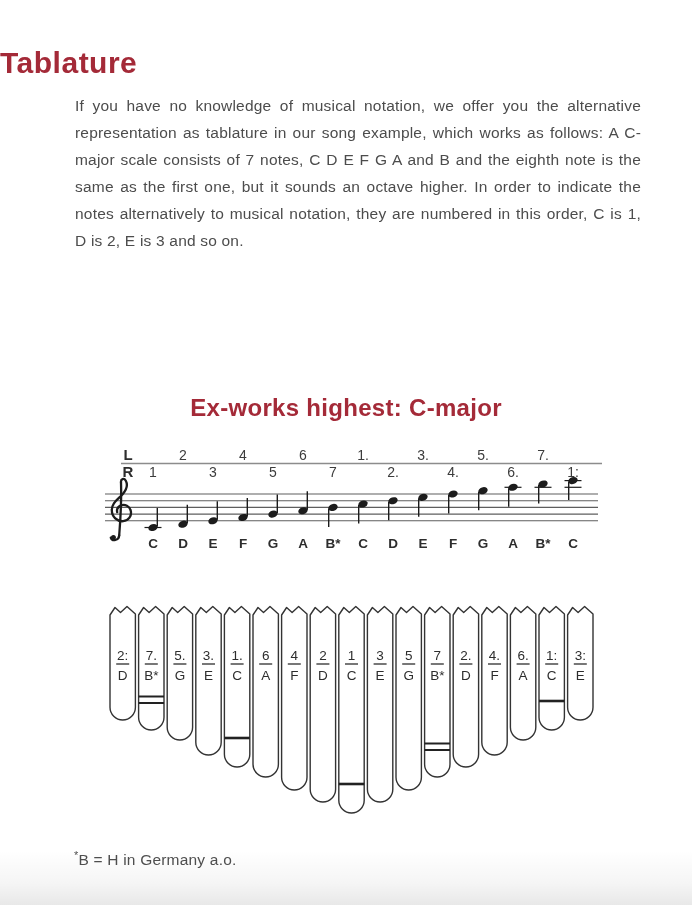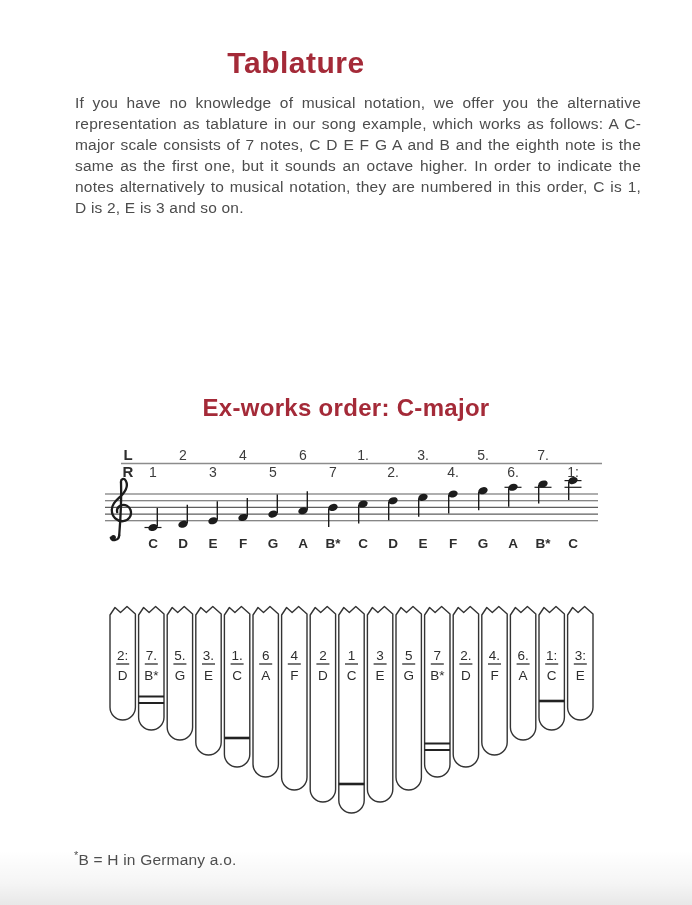--- a/index.html
+++ b/index.html
@@ -6,26 +6,25 @@
   body{
     width:692px;height:905px;
     background:#ffffff;
     font-family:"Liberation Sans", sans-serif;
     position:relative;
     overflow:hidden;
   }
   .page{position:absolute;inset:0;}
   .title{
     position:absolute;top:26px;left:0;width:592px;
-    text-align:center;
     font-size:30px;font-weight:bold;letter-spacing:0.5px;
   }
   .content{
     position:absolute;top:92px;left:75px;width:566px;
-    font-size:15.5px;line-height:21px;color:#4c4c4c;
+    font-size:15.5px;line-height:27px;color:#4c4c4c;
     text-align:justify;letter-spacing:0.2px;
   }
   .content p{margin:0;}
   .subtitle{
     position:absolute;top:374px;left:0;width:692px;
     text-align:center;
     font-size:24px;font-weight:bold;letter-spacing:0.3px;
   }
   .staff-wrap{position:absolute;top:440px;left:95px;width:510px;height:120px;}
   .kalimba-wrap{position:absolute;top:603px;left:95px;width:510px;height:220px;}
@@ -45,21 +44,21 @@
 <body>
 
 <div class="page">
 
   <h1 class="title" style="color: rgb(164, 42, 56);">Tablature</h1>
 
   <div class="content">
     <p>If you have no knowledge of musical notation, we offer you the alternative representation as tablature in our song example, which works as follows: A C-major scale consists of 7 notes, C D E F G A and B and the eighth note is the same as the first one, but it sounds an octave higher. In order to indi­cate the notes alternatively to musical notation, they are numbered in this order, C is 1, D is 2, E is 3 and so on.</p>
   </div>
 
-  <h2 class="subtitle" style="color: rgb(164, 42, 56);">Ex-works order: C-major</h2>
+  <h2 class="subtitle" style="color: rgb(164, 42, 56);">Ex-works highest: C-major</h2>
 
   <div class="staff-wrap">
     <svg id="staff-svg" width="510" height="120" viewBox="0 0 510 120">
         <g>
           <text x="33" y="20" font-size="15" font-weight="600" fill="#2D2D2D" text-anchor="middle">L</text>
           <line x1="26" y1="23.5" x2="507" y2="23.5" stroke="#8C8C8C" stroke-width="1.4"></line>
           <text x="33" y="37" font-size="15" font-weight="600" fill="#2D2D2D" text-anchor="middle">R</text>
           <text x="58" y="37" font-size="14" font-weight="500" fill="#3C3C3C" text-anchor="middle">1</text>
           <text x="88" y="20" font-size="14" font-weight="500" fill="#3C3C3C" text-anchor="middle">2</text>
           <text x="118" y="37" font-size="14" font-weight="500" fill="#3C3C3C" text-anchor="middle">3</text>

